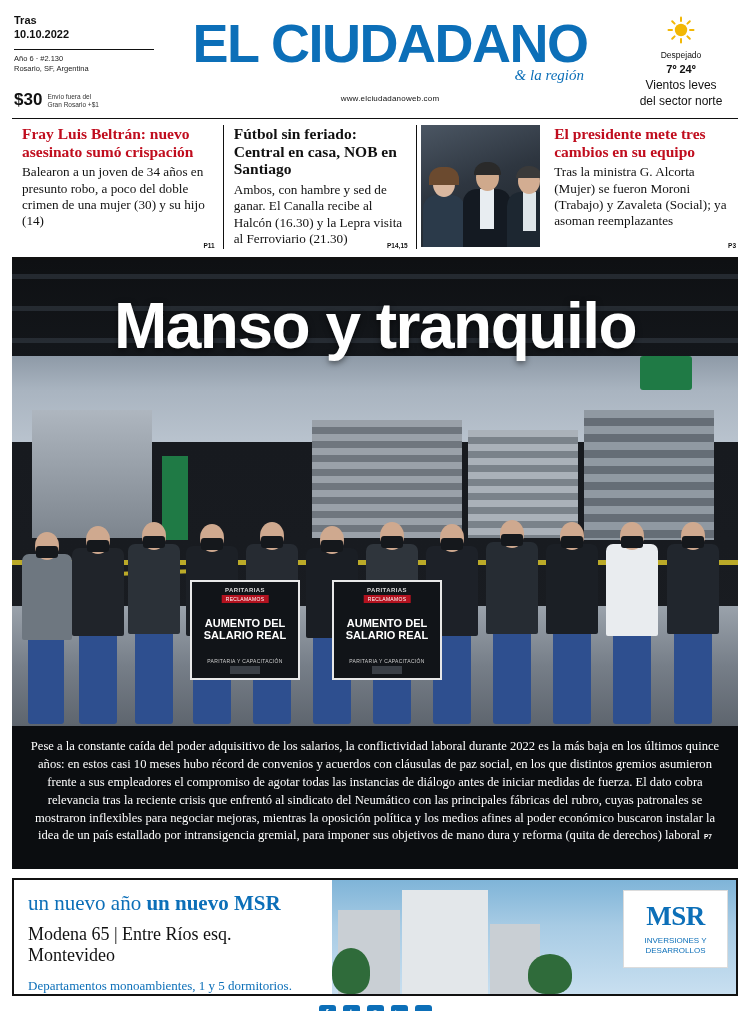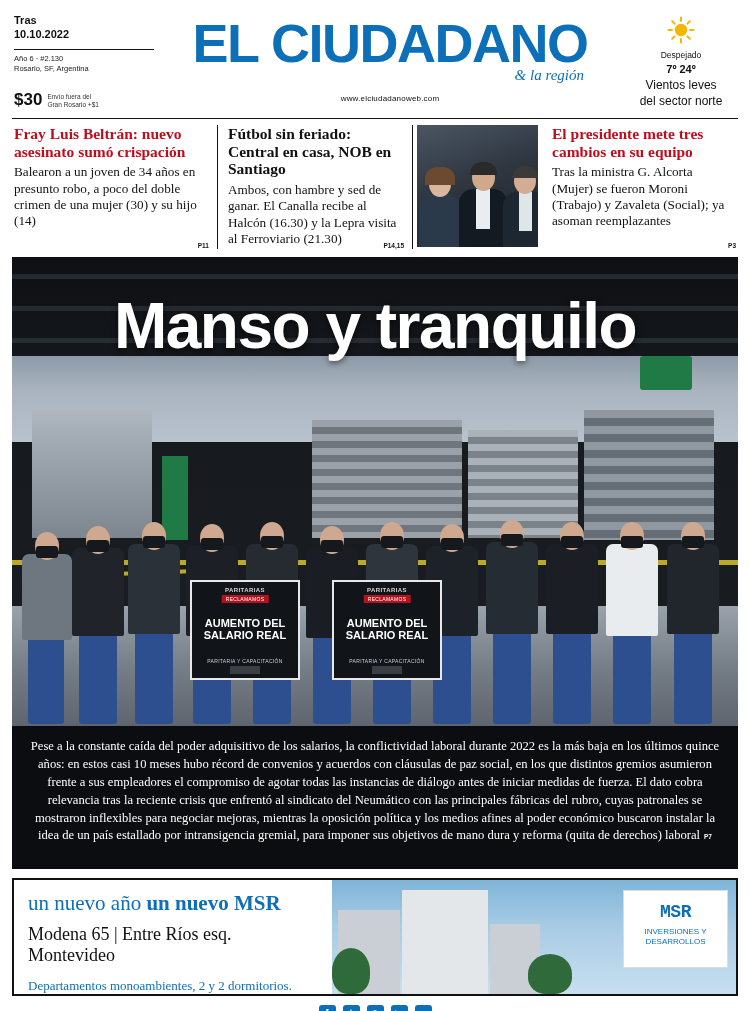--- a/index.html
+++ b/index.html
@@ -129,21 +129,21 @@
     color: #111;
     line-height: 1.35;
   }
 
   
   .rule-thin { border-top: 1px solid #111; margin: 0 12px; }
 
   
   .teasers {
     display: flex;
-    padding: 6px 12px 8px 12px;
+    padding: 6px 12px 8px 20px;
     gap: 0;
     height: 138px;
   }
   .teaser {
     padding: 0 10px;
     position: relative;
   }
   .teaser:first-child { padding-left: 2px; }
   .teaser.t1 { width: 205px; }
   .teaser.t2 { width: 195px; border-left: 1px solid #111; }
@@ -341,23 +341,23 @@
   .ad-logo {
     position: absolute;
     right: 8px; top: 10px;
     width: 105px; height: 78px;
     background: #ffffff;
     border: 1px solid #dcdcdc;
     text-align: center;
     padding-top: 12px;
   }
   .ad-logo-msr {
-    font-family: Liberation Mono, monospace;
-    font-weight: bold;
-    font-size: 18px;
+    font-family: Liberation Serif, serif;
+    font-weight: bold;
+    font-size: 27px;
     color: #0c6fb8;
     letter-spacing: -0.5px;
     line-height: 1;
   }
   .ad-logo-sub {
     font-family: "Liberation Sans", sans-serif;
     font-size: 8px;
     color: #0c6fb8;
     line-height: 1.25;
     margin-top: 6px;
@@ -596,21 +596,21 @@
       <span>Pese a la constante caída del poder adquisitivo de los salarios, la conflictividad laboral durante 2022 es la más baja en los últimos quince años: en estos casi 10 meses hubo récord de convenios y acuerdos con cláusulas de paz social, en los que distintos gremios asumieron frente a sus empleadores el compromiso de agotar todas las instancias de diálogo antes de iniciar medidas de fuerza. El dato cobra relevancia tras la reciente crisis que enfrentó al sindicato del Neumático con las principales fábricas del rubro, cuyas patronales se mostraron inflexibles para negociar mejoras, mientras la oposición política y los medios afines al poder económico buscaron instalar la idea de un país estallado por intransigencia gremial, para imponer sus objetivos de mano dura y reforma (quita de derechos) laboral</span><span class="pg-w">P7</span>
     </div>
   </div>
 
   <div class="ad-wrap">
     <div class="ad-left">
       <div class="ad-l1">
         <span>un nuevo año</span> <b>un nuevo MSR</b>
       </div>
       <div class="ad-l2">Modena 65 | Entre Ríos esq. Montevideo</div>
-      <div class="ad-l3">Departamentos monoambientes, 2 y 2 dormitorios.</div>
+      <div class="ad-l3">Departamentos monoambientes, 1 y 5 dormitorios.</div>
     </div>
     <div class="ad-photo">
       <div class="ad-bldg" style="left:6px;bottom:0;width:62px;height:84px;"></div>
       <div class="ad-bldg2" style="left:70px;bottom:0;width:86px;height:104px;"></div>
       <div class="ad-bldg" style="left:158px;bottom:0;width:50px;height:70px;"></div>
       <div class="ad-tree" style="left:0px;bottom:0;width:38px;height:46px;"></div>
       <div class="ad-tree" style="left:196px;bottom:0;width:44px;height:40px;"></div>
       <div class="ad-logo">
         <div class="ad-logo-msr">MSR</div>
         <div class="ad-logo-sub" style="white-space:pre-line">INVERSIONES Y

